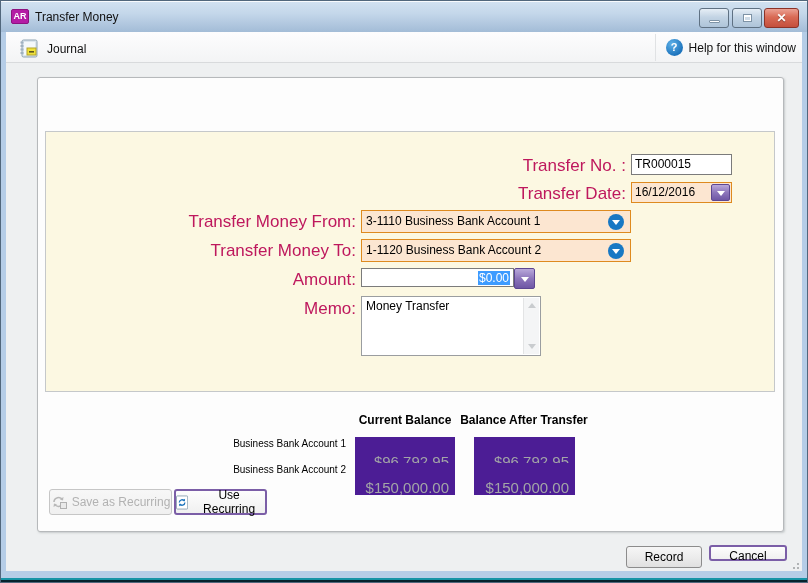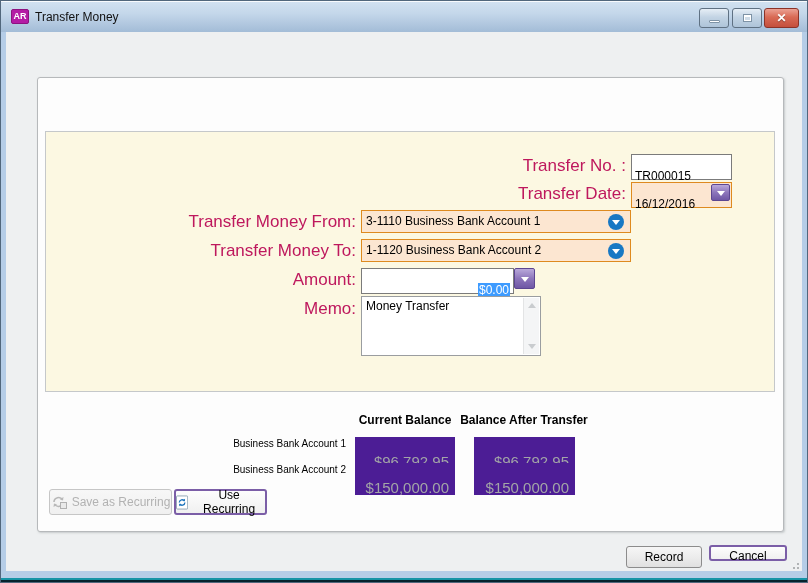--- a/index.html
+++ b/index.html
@@ -44,21 +44,21 @@
     position:absolute;left:36px;top:76px;width:747px;height:455px;
     background:#fdfdfd;border:1px solid #b6b9bb;border-radius:3px;
     box-shadow:1px 1px 2px rgba(160,165,170,.5);
   }
   .yellow-panel{
     position:absolute;left:44px;top:130px;width:730px;height:261px;
     background:#fcf8e2;border:1px solid #c5c8ca;
   }
   
   .lbl{position:absolute;font-size:17px;color:#be185d;text-align:right;height:18px;line-height:18px;}
-  .input{position:absolute;background:#fff;border:1px solid #7b7b7b;font-size:12px;color:#000;padding:12px 3px;line-height:19px;}
+  .input{position:absolute;background:#fff;border:1px solid #7b7b7b;font-size:12px;color:#000;padding:0 3px;line-height:19px;}
   .peach{background:#fce6d1;border:1px solid #de8a1f;}
   .acct-field{position:absolute;height:23px;background:#fce6d1;border:1px solid #de8a1f;font-size:12px;color:#000;padding:0 4px;line-height:21px;}
   .drop-purple{
     position:absolute;width:19px;background:linear-gradient(#b9a8da,#8d76bb 50%,#6f57a5);
     border:1px solid #5c4691;border-radius:2px;
   }
   .drop-purple .tri{position:absolute;left:50%;top:50%;margin:-2px 0 0 -4px;width:0;height:0;
     border-left:4px solid transparent;border-right:4px solid transparent;border-top:5px solid #fff;}
   .circle-blue{position:absolute;width:16px;height:16px;border-radius:50%;background:#1878c4;}
   .circle-blue .tri{position:absolute;left:50%;top:50%;margin:-2px 0 0 -4px;width:0;height:0;
@@ -97,20 +97,39 @@
     <div class="title-text">Transfer Money</div>
     <div class="win-btn btn-min">
         <span class="glyph-min"></span>
       </div>
     <div class="win-btn btn-max">
         <span class="glyph-max"></span>
       </div>
     <div class="win-btn btn-close">✕</div>
   </div>
 
+  <div class="toolbar">
+    <div class="journal-btn">
+      <svg width="22" height="20" viewBox="0 0 22 20">
+        <rect x="4" y="1" width="15" height="17" rx="1.5" fill="#dde7ee" stroke="#8fa3b2"></rect>
+        <rect x="6" y="3" width="11" height="13" fill="#f4f8fa"></rect>
+        <rect x="2.5" y="2.5" width="3" height="2" fill="#9fb1bf"></rect>
+        <rect x="2.5" y="6" width="3" height="2" fill="#9fb1bf"></rect>
+        <rect x="2.5" y="9.5" width="3" height="2" fill="#9fb1bf"></rect>
+        <rect x="2.5" y="13" width="3" height="2" fill="#9fb1bf"></rect>
+        <rect x="9" y="9" width="9" height="7" fill="#f0e23a" stroke="#b3a42a"></rect>
+        <rect x="11" y="12" width="5" height="1.6" fill="#5a5420"></rect>
+      </svg>
+      <span class="journal-label">Journal</span>
+    </div>
+    <div class="help-area">
+      <span class="help-circle">?</span>
+      <span class="help-label">Help for this window</span>
+    </div>
+  </div>
 
   <div class="side-border" style="left:0;"></div>
   <div class="side-border" style="right:0;"></div>
 
   <div class="white-panel"></div>
 
   <div class="yellow-panel"></div>
 
   <div class="lbl" style="left:440px;top:156px;width:185px;">Transfer No. :</div>
   <div class="input" style="left:630px;top:153px;width:101px;height:21px;">TR000015</div>

